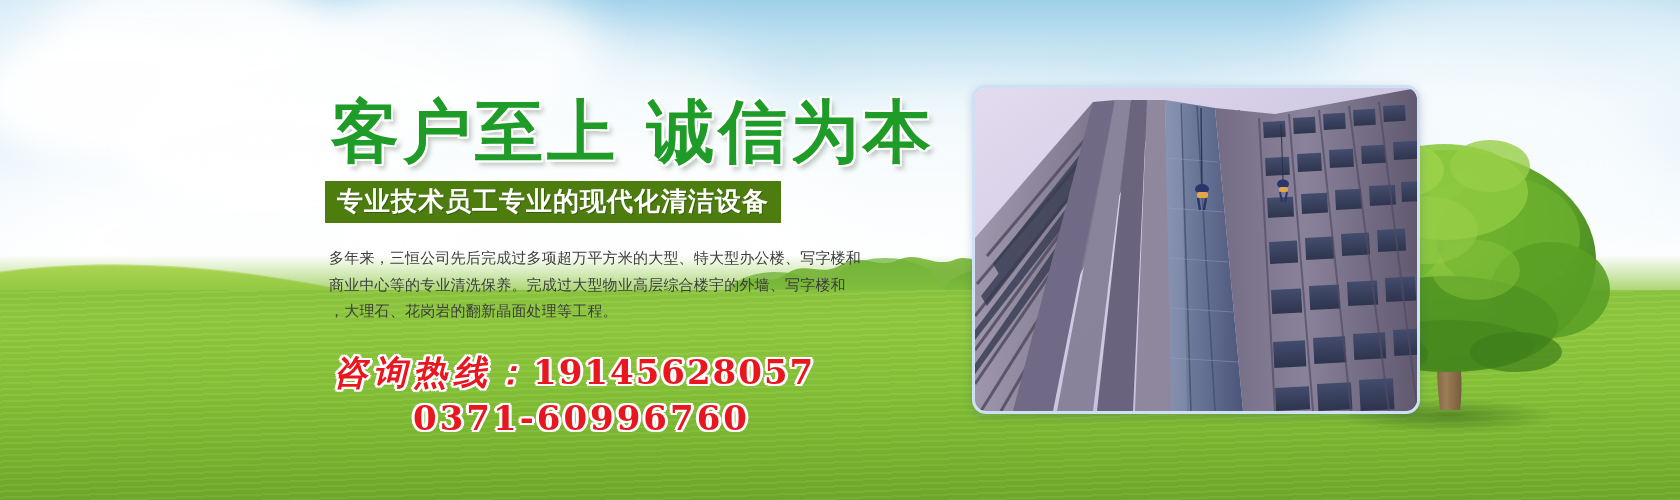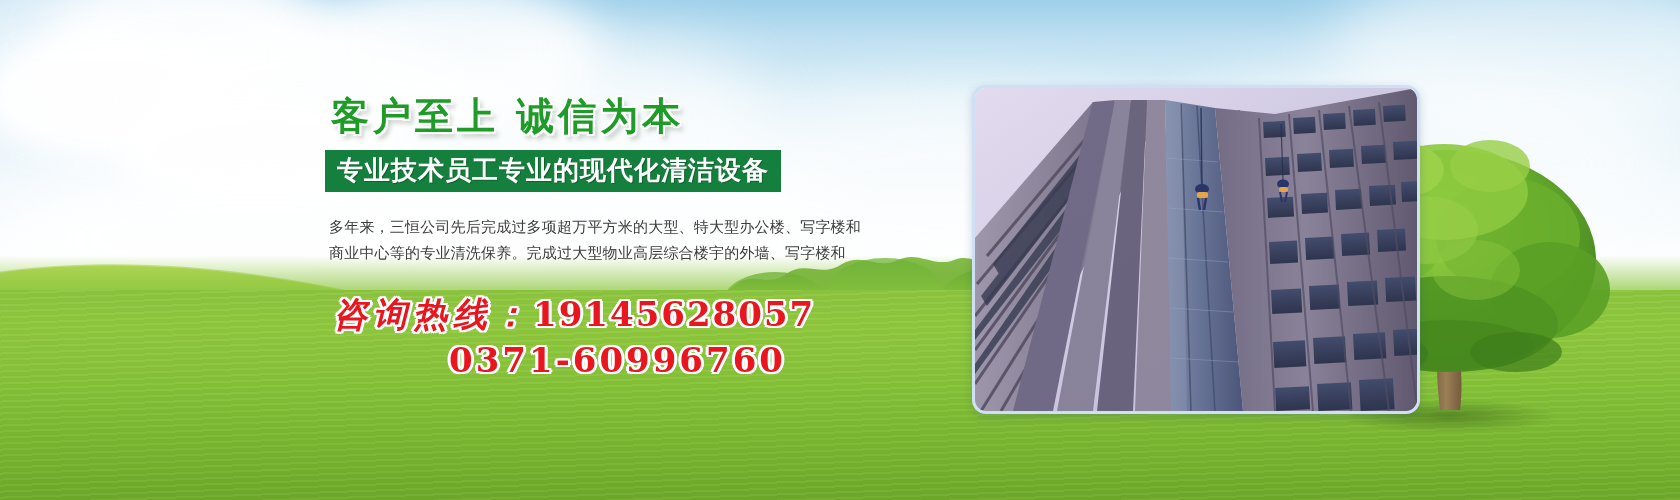--- a/index.html
+++ b/index.html
@@ -88,40 +88,40 @@
   }
   .bigtree svg{display:block;width:100%;height:100%;overflow:visible;}
 
   
   .content{
     position:absolute;left:325px;top:96px;width:570px;
   }
   .headline{
     font-family:"DejaVu Serif","Liberation Serif",serif;
     font-weight:bold;
-    font-size:38px;
+    font-size:68px;
     line-height:1.05;
     color:#1f9b28;
     letter-spacing:4px;
     margin:0 0 14px 6px;
     white-space:nowrap;
     text-shadow:
       -2px -2px 0 #ffffff,
        2px -2px 0 #ffffff,
       -2px  2px 0 #ffffff,
        2px  2px 0 #ffffff,
        0px -2px 0 #ffffff,
        0px  2px 0 #ffffff,
       -2px  0px 0 #ffffff,
        2px  0px 0 #ffffff,
        4px 5px 5px rgba(110,130,110,.45);
   }
   .subbar{
     display:inline-block;
-    background:#15803d;
+    background:#4d7c0f;
     color:#ffffff;
     font-size:26px;
     font-weight:bold;
     letter-spacing:1px;
     padding:7px 12px 9px 12px;
     line-height:1;
     white-space:nowrap;
     text-shadow:1px 1px 0 rgba(0,0,0,.25);
   }
   .desc{
@@ -150,21 +150,21 @@
       -2px  2px 0 #fff, 2px  2px 0 #fff,
        0   -2px 0 #fff, 0    2px 0 #fff,
       -2px  0   0 #fff, 2px  0   0 #fff,
       -3px  0   0 #fff, 3px  0   0 #fff;
   }
   .phone-label{
     font-family:"DejaVu Serif","Liberation Serif",serif;
     font-style:italic;
     letter-spacing:6px;
   }
-  .phone-row.second{margin-left:116px;letter-spacing:3px;}
+  .phone-row.second{margin-left:80px;letter-spacing:3px;}
 
   
   .photo{
     position:absolute;left:972px;top:85px;width:442px;height:323px;
     background:#ffffff;
     border:3px solid #cfe0f5;
     border-radius:14px;
     box-shadow:0 3px 10px rgba(40,70,110,.22);
     overflow:hidden;
     padding:0;
@@ -428,20 +428,21 @@
 
   <div class="content nosel">
 
     <h1 class="headline">客户至上  诚信为本</h1>
 
     <div class="subbar">专业技术员工专业的现代化清洁设备</div>
 
     <div class="desc">
       <p>多年来，三恒公司先后完成过多项超万平方米的大型、特大型办公楼、写字楼和</p>
       <p>商业中心等的专业清洗保养。完成过大型物业高层综合楼宇的外墙、写字楼和</p>
+      <p>，大理石、花岗岩的翻新晶面处理等工程。</p>
     </div>
 
     <div class="phones">
       <div class="phone-row">
         <span class="phone-label">咨询热线：</span><span>19145628057</span>
       </div>
       <div class="phone-row second">
         <span>0371-60996760</span>
       </div>
     </div>

